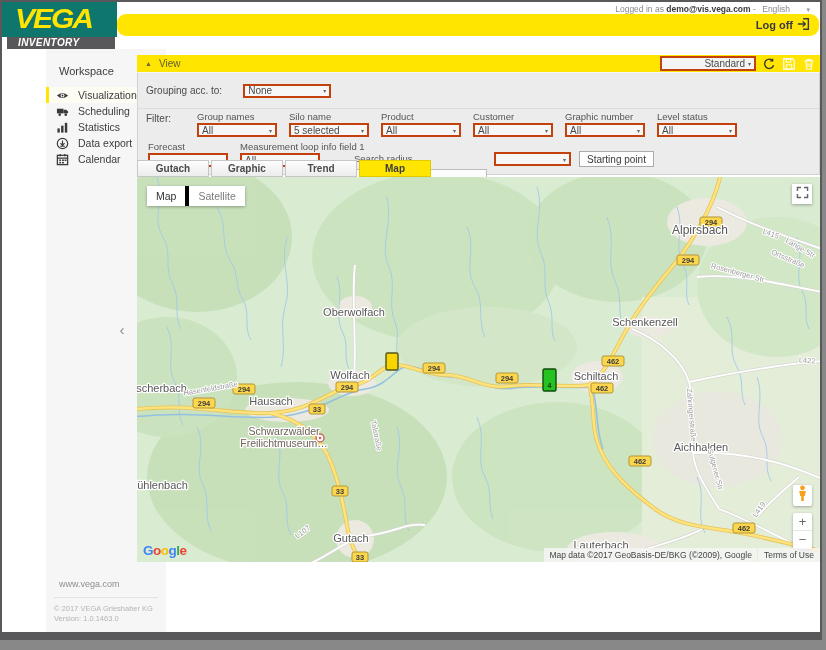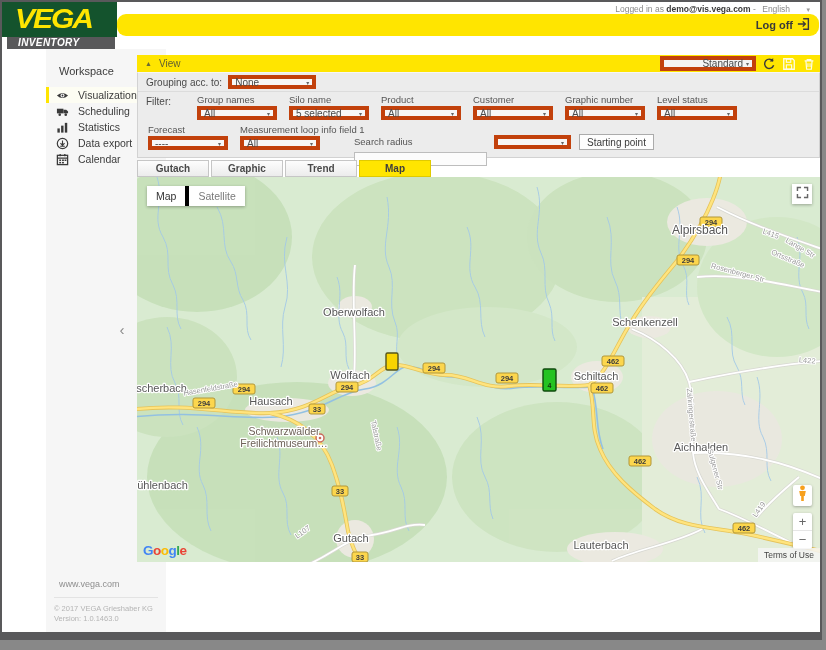--- a/index.html
+++ b/index.html
@@ -9,21 +9,21 @@
 
   
   .login-strip { position:absolute; top:0; left:120px; right:0; height:12px;
                  font-size:8.5px; color:#8a8a8a; text-align:right; padding:2px 10px 0 0; }
   .login-strip b { color:#3a3a3a; }
   .login-strip .lang { margin-left:4px; }
   .login-strip .caret { margin-left:14px; color:#999; font-size:7px; }
   .yellow-bar { position:absolute; top:12px; left:115px; width:702px; height:22px; background:#ffe500;
                 display:flex; align-items:center; justify-content:flex-end; padding-right:8px;border-radius:9px; }
   .logoff { display:flex; align-items:center; gap:4px; font-size:11px; font-weight:bold; color:#3a3a3a; cursor:pointer; }
-  .logo-block { position:absolute; top:0; left:0; width:115px; height:35px; background:#14532d; }
+  .logo-block { position:absolute; top:0; left:0; width:115px; height:35px; background:#0f766e; }
   .logo-text { position:absolute; left:13px; top:0px; font-size:30px; font-weight:bold; font-style:italic;
                color:#ffe500; letter-spacing:-2px; transform:scaleY(.92); }
   .inv-bar { position:absolute; top:35px; left:5px; width:108px; height:12px; background:#58585a;
              color:#fff; font-size:10px; font-weight:bold; font-style:italic; letter-spacing:.4px;
              line-height:12px; padding-left:11px; }
 
   
   .sidebar { position:absolute; top:47px; left:0; width:120px; bottom:0; background:#f6f6f6;margin-left:44px; }
   .ws-title { font-size:11px; color:#3c3c3c; padding:16px 0 10px 13px; }
   .side-item { position:relative; display:flex; align-items:center; gap:9px; height:16px;
@@ -38,29 +38,29 @@
                       color:#8a8a8a; font-size:15px; line-height:24px; text-align:center; cursor:pointer; }
 
   
   .view-panel { position:absolute; left:135px; top:53px; width:683px; }
   .vp-header { height:17px; background:#ffe500; display:flex; align-items:center; padding:0 4px 0 8px;
                font-size:10px; color:#5a5a2a;text-align:right; }
   .vp-header .tri { font-size:7px; margin-right:7px; color:#6b6b33; }
   .vp-title { color:#5f5f30; }
   .vp-right { margin-left:auto; display:flex; align-items:center; gap:5px; }
   .vp-body { background:#ececec; border:1px solid #d2d2d2; border-top:1px solid #f6f6f6; padding-bottom:7px; }
-  .row1 { display:flex; align-items:center; height:19px; padding-left:8px; border-bottom:1px solid #dcdcdc; }
+  .row1 { display:flex; align-items:center; height:36px; padding-left:8px; border-bottom:1px solid #dcdcdc;gap:15px; }
   .row1 label { font-size:10px; color:#4a4a4a; }
   .row2 { position:relative; height:28px; }
   .filter-label { position:absolute; left:8px; top:4px; font-size:10px; color:#4a4a4a; }
   .filter-cols { position:absolute; left:59px; top:2px; display:flex; }
   .fcol { width:80px; margin-right:12px; }
   .fcol .flabel, .flabel { font-size:9.5px; color:#555; white-space:nowrap; margin-bottom:1px; }
   .row3 { position:relative; height:28px; margin-top:2px; }
-  .select { display:flex; align-items:center; height:14px; background:#f7f7f7; border:4px solid #c2410c;
+  .select { display:flex; align-items:center; height:14px; background:#f7f7f7; border:2px solid #c2410c;
             font-size:10px; color:#4a4a4a; padding:0 3px; cursor:pointer; }
   .select .sel-text { flex:1; overflow:hidden; white-space:nowrap; }
   .select .sel-arrow { font-size:6px; color:#666; margin-left:3px; }
   .sel-std { width:96px; height:15px; background:#f4f4f4; }
   .sel-grouping { width:88px; margin-left:6px;justify-content:flex-end; }
   .txt-input { height:14px; background:#fcfcfc; border:1px solid #bdbdbd; font-size:10px; padding:0 3px; }
   .btn { height:16px; background:#fdfdfd; border:1px solid #ababab; font-size:10px; color:#3a3a3a;
          padding:0 7px; cursor:pointer; font-family:"Liberation Sans",sans-serif; }
   .icon-btn { width:15px; height:15px; display:inline-flex; align-items:center; justify-content:center; cursor:pointer; }
 
@@ -520,17 +520,18 @@
     </div>
 
     <div class="zoom-ctl">
       <div class="zin">+</div>
       <div class="zout">−</div>
     </div>
 
     <div class="google-logo" id="google-logo"><span style="color: rgb(66, 133, 244);">G</span><span style="color: rgb(234, 67, 53);">o</span><span style="color: rgb(251, 188, 5);">o</span><span style="color: rgb(66, 133, 244);">g</span><span style="color: rgb(52, 168, 83);">l</span><span style="color: rgb(234, 67, 53);">e</span></div>
 
     <div class="attr-bar">
+      <span class="attr-main">Map data ©2017 GeoBasis-DE/BKG (©2009), Google</span>
       <span class="attr-terms">Terms of Use</span>
     </div>
   </div>
 
 </div>
 
 </body></html>

